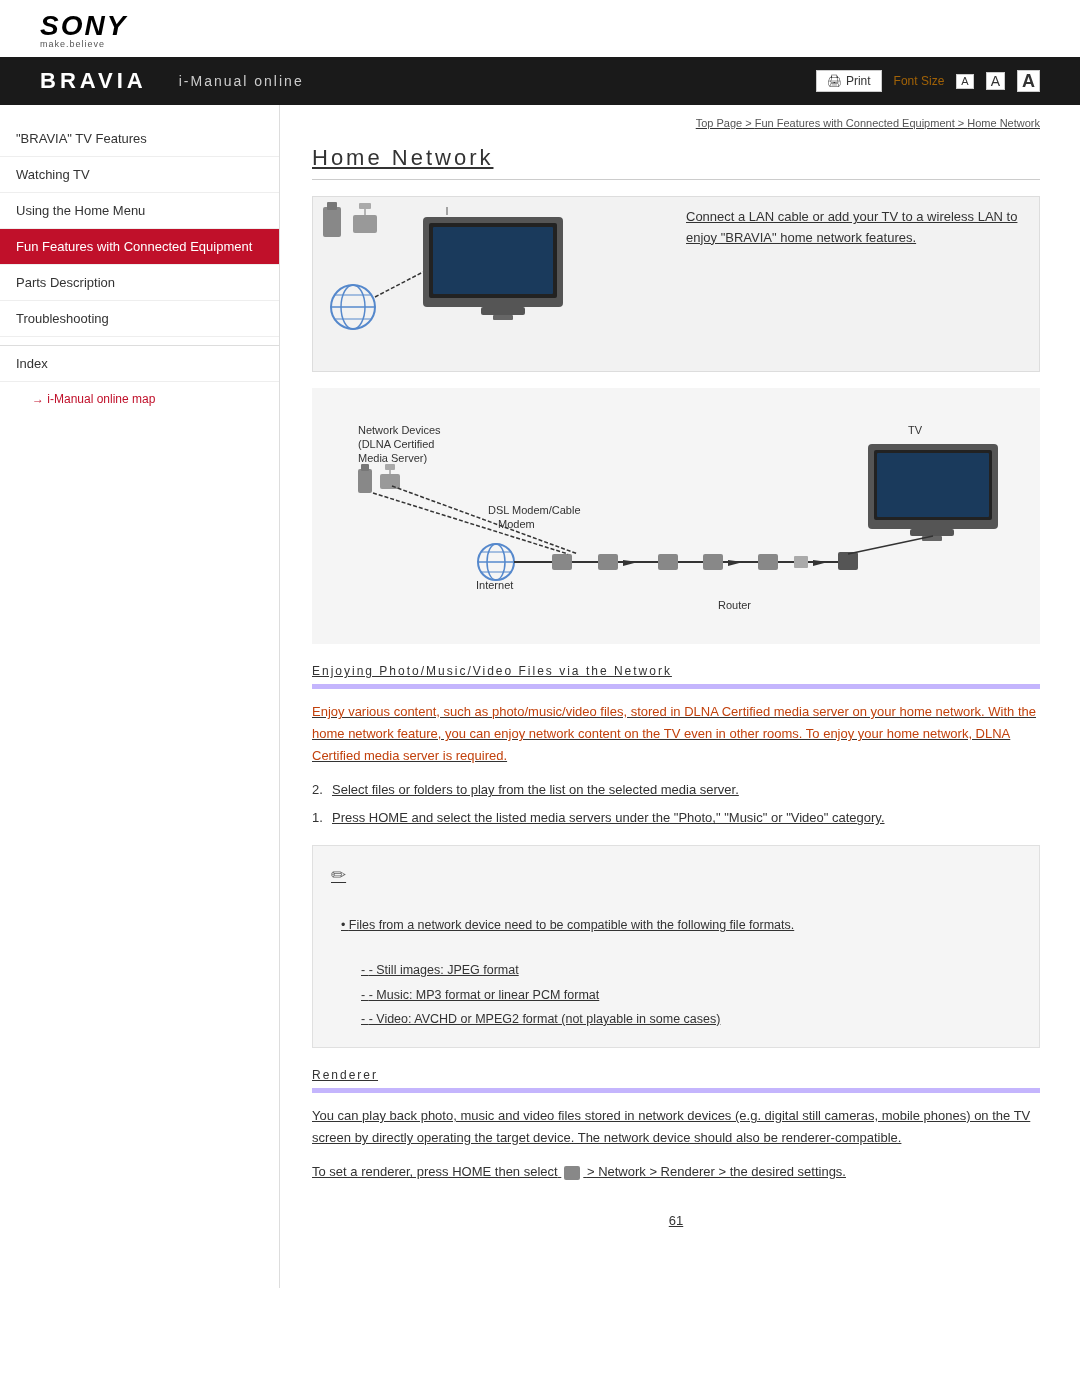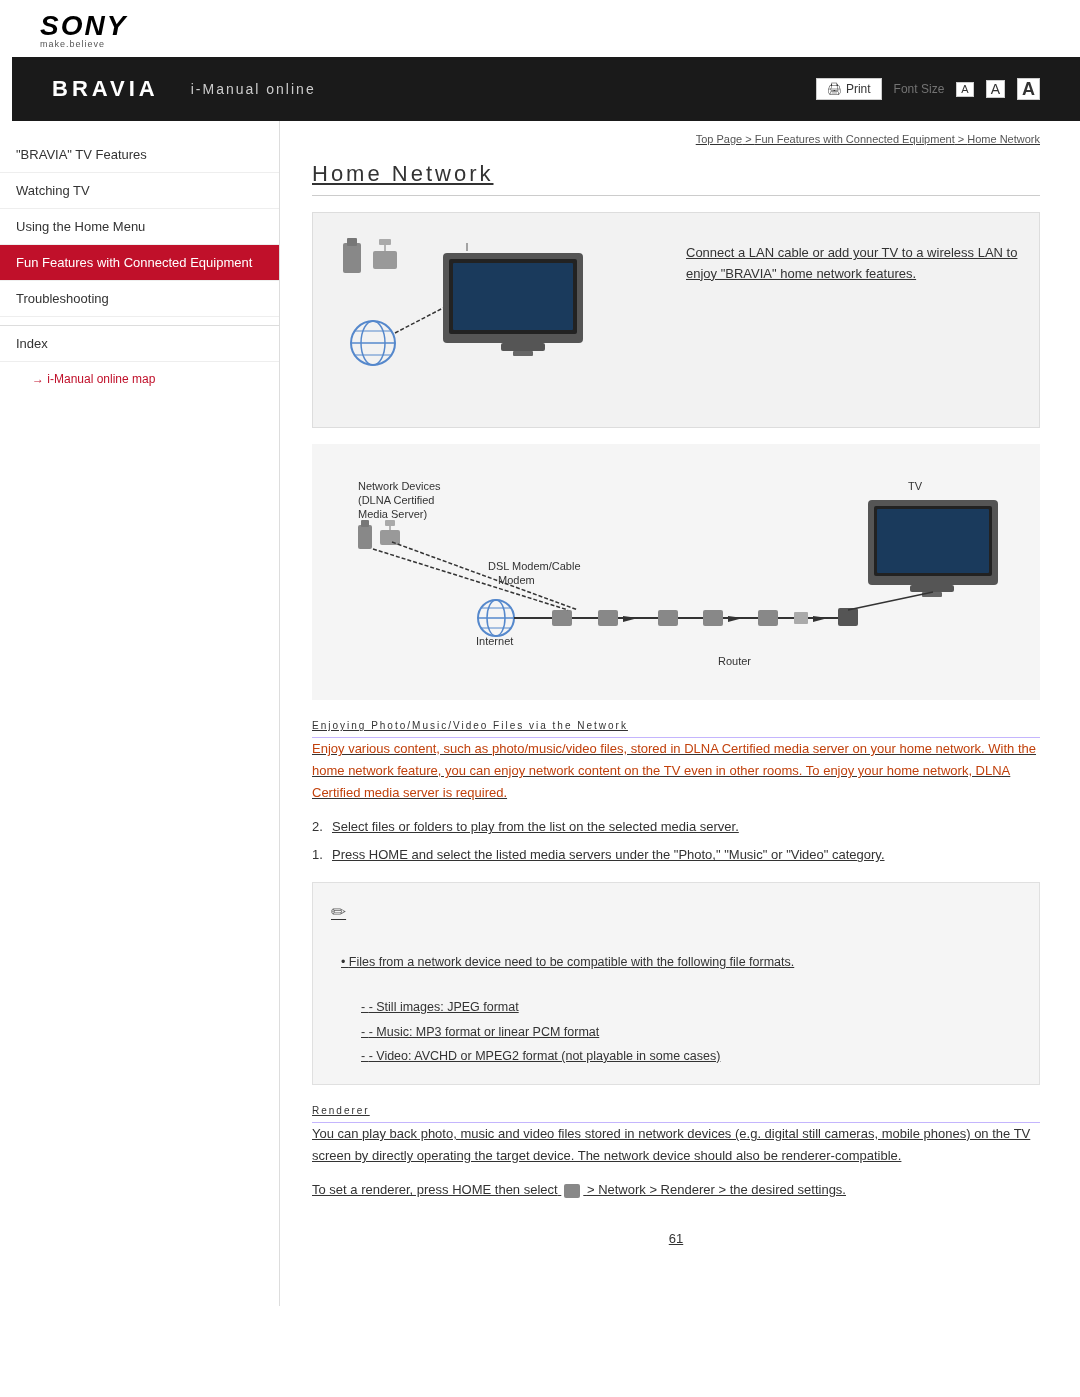--- a/index.html
+++ b/index.html
@@ -33,22 +33,21 @@
       color: #555;
       letter-spacing: 1px;
     }
 
     .nav-bar {
       background: #1a1a1a;
       display: flex;
       align-items: center;
       justify-content: space-between;
       padding: 0 40px;
-      height: 64px;
-      margin-left: 12px;
+      height: 48px;
     }
     .nav-bar-left {
       display: flex;
       align-items: center;
       gap: 16px;
     }
     .bravia-logo {
       font-size: 22px;
       font-weight: 900;
       color: #fff;
@@ -74,21 +73,21 @@
       border: 1px solid #ccc;
       color: #333;
       padding: 3px 10px;
       font-size: 12px;
       cursor: pointer;
       display: flex;
       align-items: center;
       gap: 4px;
     }
     .font-size-label {
-      color: #737373;
+      color: #a16207;
       font-size: 12px;
     }
     .font-btn {
       background: #fff;
       border: 1px solid #ccc;
       color: #333;
       cursor: pointer;
       padding: 1px 4px;
       line-height: 1;
     }
@@ -161,46 +160,45 @@
       color: #333;
       margin-bottom: 8px;
       padding-bottom: 8px;
       border-bottom: 1px solid #ccc;
     }
 
     
     .network-diagram-box {
       background: #f2f2f2;
       border: 1px solid #ddd;
-      padding: 20px;
       margin: 16px 0;
       display: flex;
       align-items: flex-start;
       gap: 20px;
     }
     .diagram-left {
       flex: 1;
     }
     .diagram-right {
       flex: 1;
       font-size: 13px;
       color: #333;
       line-height: 1.6;
       padding-top: 10px;
     }
 
     
     .section-title {
-      font-size: 10px;
+      font-size: 12px;
       font-weight: normal;
       letter-spacing: 2px;
       color: #333;
-      margin: 20px 0 0 0;
+      margin: 20px 0 12px 0;
       padding-bottom: 6px;
-      border-bottom: 1px solid #c4b5fd;
+      border-bottom: 5px solid #c4b5fd;
     }
 
     
     .body-text {
       font-size: 13px;
       color: #c2410c;
       line-height: 1.7;
       margin-bottom: 12px;
     }
 
@@ -312,20 +310,21 @@
   </div>
 </div>
 
 <div class="main-layout">
 
   <div class="sidebar">
     <div class="sidebar-item">"BRAVIA" TV Features</div>
     <div class="sidebar-item">Watching TV</div>
     <div class="sidebar-item">Using the Home Menu</div>
     <div class="sidebar-item active">Fun Features with Connected Equipment</div>
+    <div class="sidebar-item">Parts Description</div>
     <div class="sidebar-item">Troubleshooting</div>
     <div class="sidebar-item index-item">Index</div>
     <div class="sidebar-link">→  i-Manual online map</div>
   </div>
 
   <div class="content-area">
 
     <div class="breadcrumb">
       <span>Top Page</span><span> &gt; </span><span>Fun Features with Connected Equipment</span><span> &gt; </span><span>Home Network</span>
     </div>

